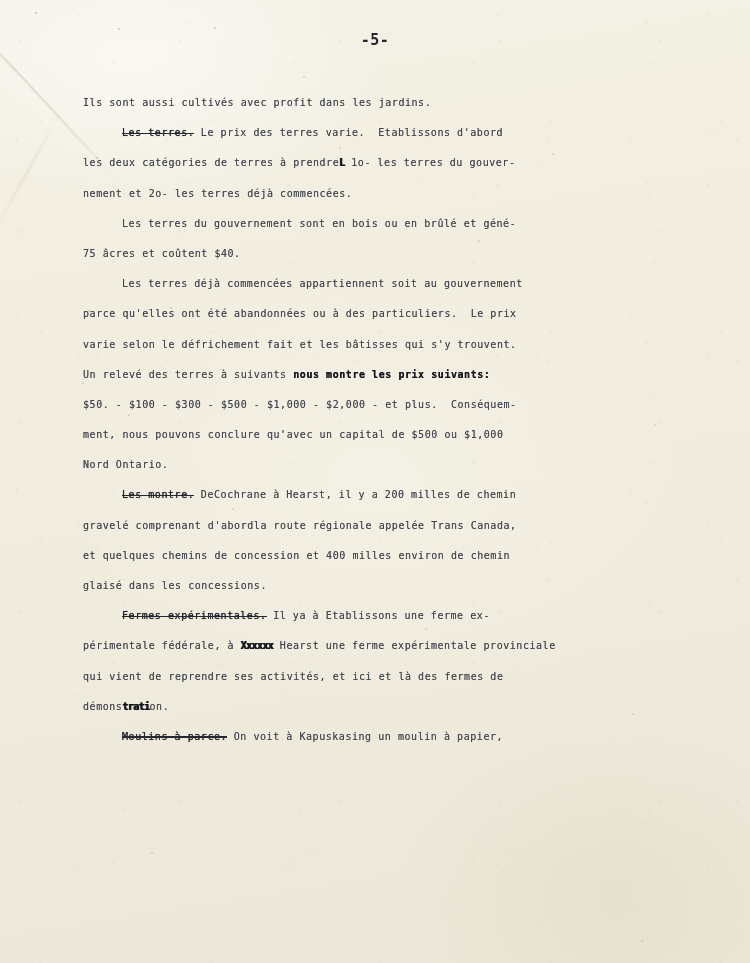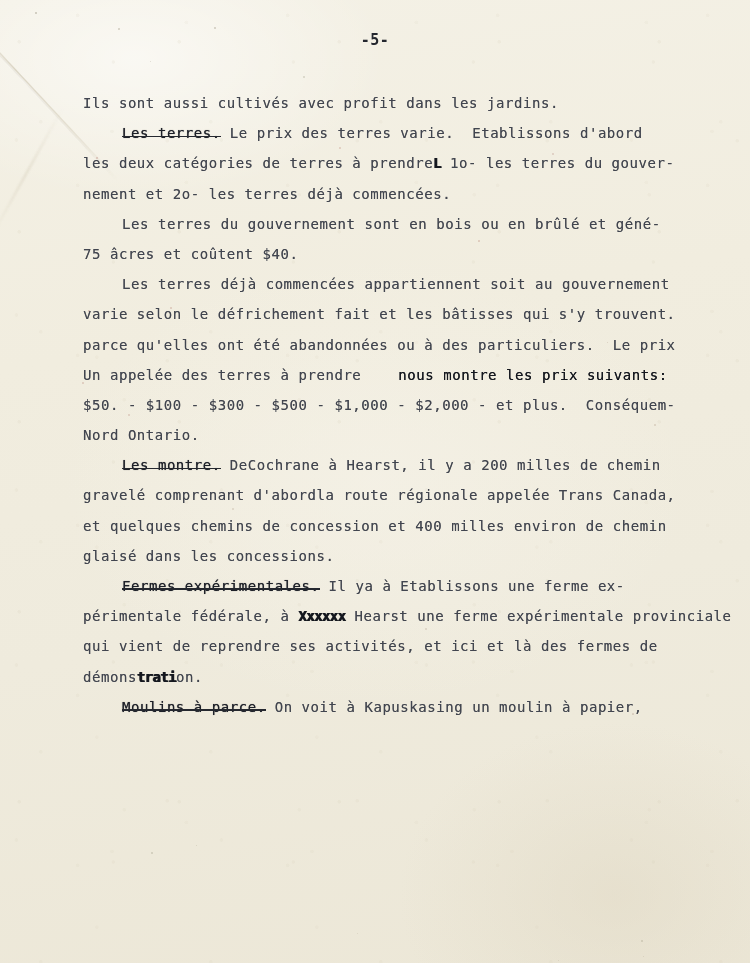--- a/index.html
+++ b/index.html
@@ -102,36 +102,35 @@
 
   .doc-body {
     position: absolute;
     left: 83px;
     top: 88px;
     width: 624px;
   }
 
   .line {
     height: 30.2px;
-    font-size: 14px;
+    font-size: 10px;
     letter-spacing: 0.55px;
     line-height: 30.2px;
     white-space: pre;
     color: #2f323a;
     text-shadow: 0 0 0.45px rgba(47,50,58,0.55);
   }
 
   .indent { padding-left: 39px; }
   .ink-mid    { color: #41454f; }
   .ink-dark   { color: #1d2028; text-shadow: 0 0 0.7px rgba(29,32,40,0.85); }
   .ink-heavy  {
     color: #14171e;
-    font-weight: normal;
+    font-weight: bold;
     text-shadow: 0 0 0.6px rgba(20,23,30,0.9);
-    margin-left: 28px;
   }
 
   .u {
     position: relative;
     white-space: pre;
   }
   .u::after {
     content: "";
     position: absolute;
     left: 0;
@@ -189,24 +188,25 @@
     <div class="page-number">-5-</div>
 
     <div class="doc-body" id="doc-body">
         <div class="line"><span class="ink-mid">Ils sont aussi cultivés avec profit dans les jardins.</span></div>
         <div class="line indent"><span class="ink-dark u">Les terres.</span><span class="ink-mid"> Le prix des terres varie.  Etablissons d'abord</span></div>
         <div class="line"><span class="ink-mid">les deux catégories de terres à prendre</span><span class="struck">L</span><span class="ink-mid"> 1o- les terres du gouver-</span></div>
         <div class="line"><span class="ink-mid">nement et 2o- les terres déjà commencées.</span></div>
         <div class="line indent"><span class="ink-mid">Les terres du gouvernement sont en bois ou en brûlé et géné-</span></div>
         <div class="line"><span class="ink-mid">75 âcres et coûtent $40.</span></div>
         <div class="line indent"><span class="ink-mid">Les terres déjà commencées appartiennent soit au gouvernement</span></div>
+        <div class="line"><span class="ink-mid">parce qu'elles ont été abandonnées ou à des particuliers.  Le prix</span></div>
         <div class="line"><span class="ink-mid">varie selon le défrichement fait et les bâtisses qui s'y trouvent.</span></div>
-        <div class="line"><span class="ink-mid">parce qu'elles ont été abandonnées ou à des particuliers.  Le prix</span></div>
-        <div class="line"><span class="ink-mid">Un appelée des terres à prendre </span><span class="ink-heavy">nous montre les prix suivants:</span></div>
+        <div class="line"><span class="ink-mid">Un relevé des terres à suivants </span><span class="ink-heavy">nous montre les prix suivants:</span></div>
         <div class="line"><span class="ink-mid">$50. - $100 - $300 - $500 - $1,000 - $2,000 - et plus.  Conséquem-</span></div>
+        <div class="line"><span class="ink-mid">ment, nous pouvons conclure qu'avec un capital de $500 ou $1,000</span></div>
         <div class="line"><span class="ink-mid">Nord Ontario.</span></div>
         <div class="line indent"><span class="ink-dark u">Les montre.</span><span class="ink-mid"> DeCochrane à Hearst, il y a 200 milles de chemin</span></div>
         <div class="line"><span class="ink-mid">gravelé comprenant d'abordla route régionale appelée Trans Canada,</span></div>
         <div class="line"><span class="ink-mid">et quelques chemins de concession et 400 milles environ de chemin</span></div>
         <div class="line"><span class="ink-mid">glaisé dans les concessions.</span></div>
         <div class="line indent"><span class="ink-dark u">Fermes expérimentales.</span><span class="ink-mid"> Il ya à Etablissons une ferme ex-</span></div>
         <div class="line"><span class="ink-mid">périmentale fédérale, à </span><span class="struck">Xxxxxx</span><span class="ink-mid"> Hearst une ferme expérimentale provinciale</span></div>
         <div class="line"><span class="ink-mid">qui vient de reprendre ses activités, et ici et là des fermes de</span></div>
         <div class="line"><span class="ink-mid">démons</span><span class="struck">trati</span><span class="ink-mid">on.</span></div>
         <div class="line indent"><span class="ink-dark u">Moulins à parce.</span><span class="ink-mid"> On voit à Kapuskasing un moulin à papier,</span></div>

